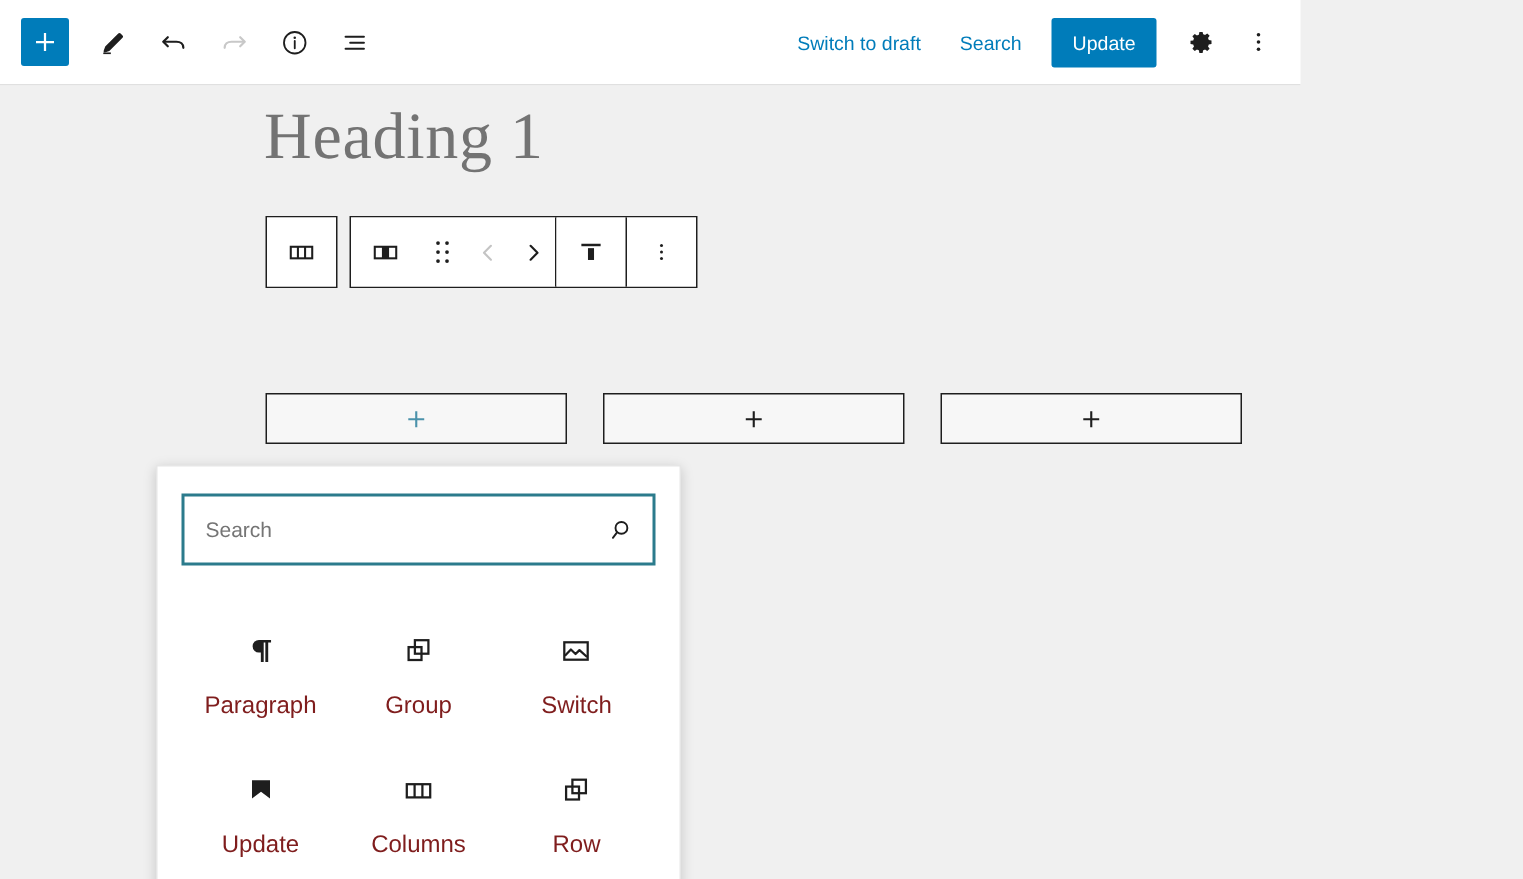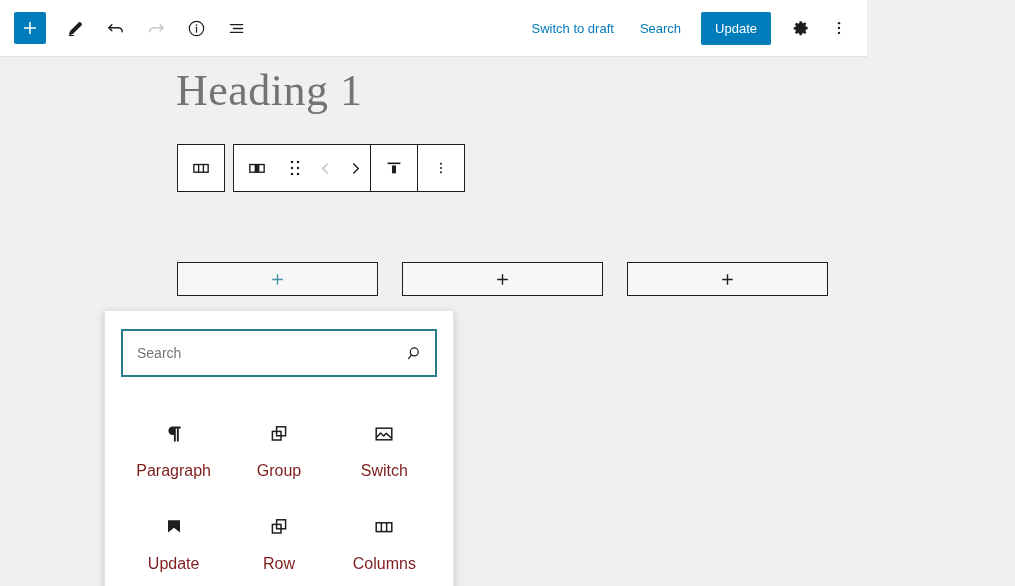--- a/index.html
+++ b/index.html
@@ -366,33 +366,33 @@
           <svg width="24" height="24" viewBox="0 0 24 24" fill="#1e1e1e">
             <path d="M6 5.2h12v12.2l-6-4.6-6 4.6z"></path>
           </svg>
         </span>
         <span class="bi-label">Update</span>
       </div>
 
       <div class="block-item">
         <span class="bi-icon">
           <svg width="24" height="24" viewBox="0 0 24 24" fill="none" stroke="#1e1e1e" stroke-width="1.5">
-            <rect x="9.6" y="4.8" width="9" height="9"></rect>
-            <rect x="5.4" y="9.4" width="8.6" height="8.6"></rect>
-          </svg>
-        </span>
-        <span class="bi-label">Row</span>
-      </div>
-
-      <div class="block-item">
-        <span class="bi-icon">
-          <svg width="24" height="24" viewBox="0 0 24 24" fill="none" stroke="#1e1e1e" stroke-width="1.5">
             <rect x="4.2" y="7.8" width="15.6" height="8.8"></rect>
             <line x1="9.4" y1="7.8" x2="9.4" y2="16.6"></line>
             <line x1="14.6" y1="7.8" x2="14.6" y2="16.6"></line>
           </svg>
         </span>
         <span class="bi-label">Columns</span>
       </div>
+
+      <div class="block-item">
+        <span class="bi-icon">
+          <svg width="24" height="24" viewBox="0 0 24 24" fill="none" stroke="#1e1e1e" stroke-width="1.5">
+            <rect x="9.6" y="4.8" width="9" height="9"></rect>
+            <rect x="5.4" y="9.4" width="8.6" height="8.6"></rect>
+          </svg>
+        </span>
+        <span class="bi-label">Row</span>
+      </div>
     </div>
 
   </div>
 </div>
 
 </body></html>

